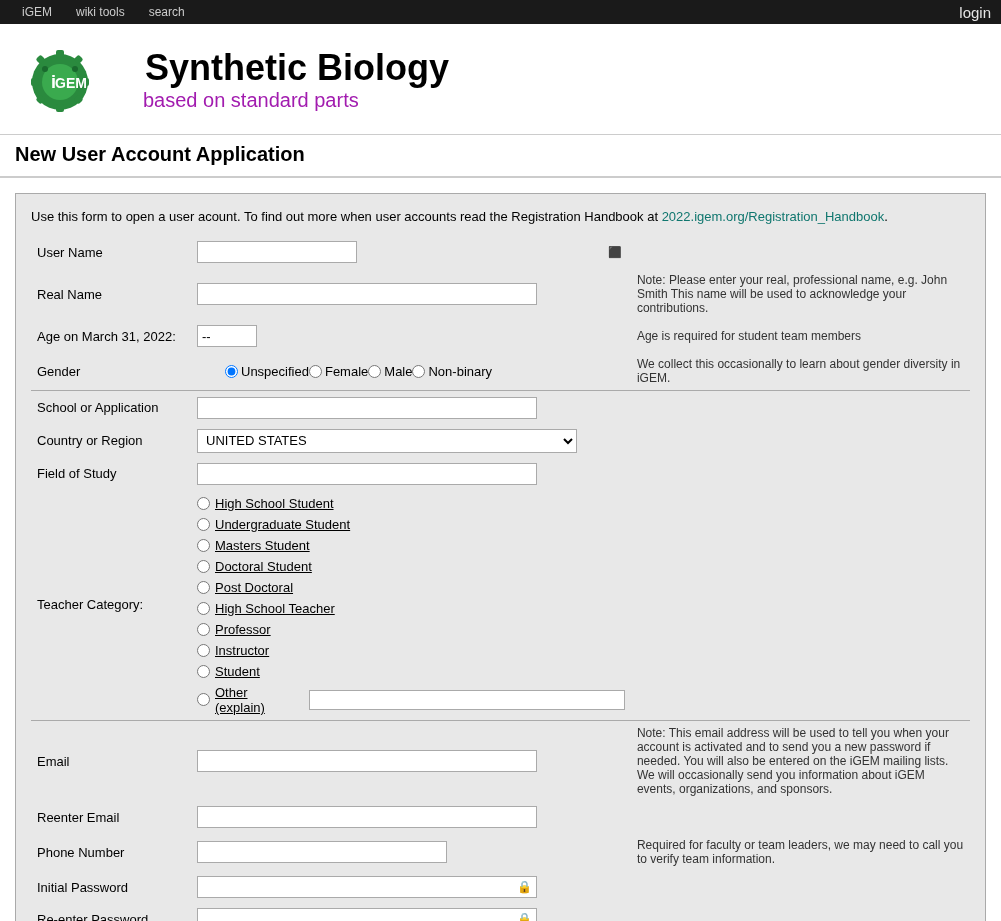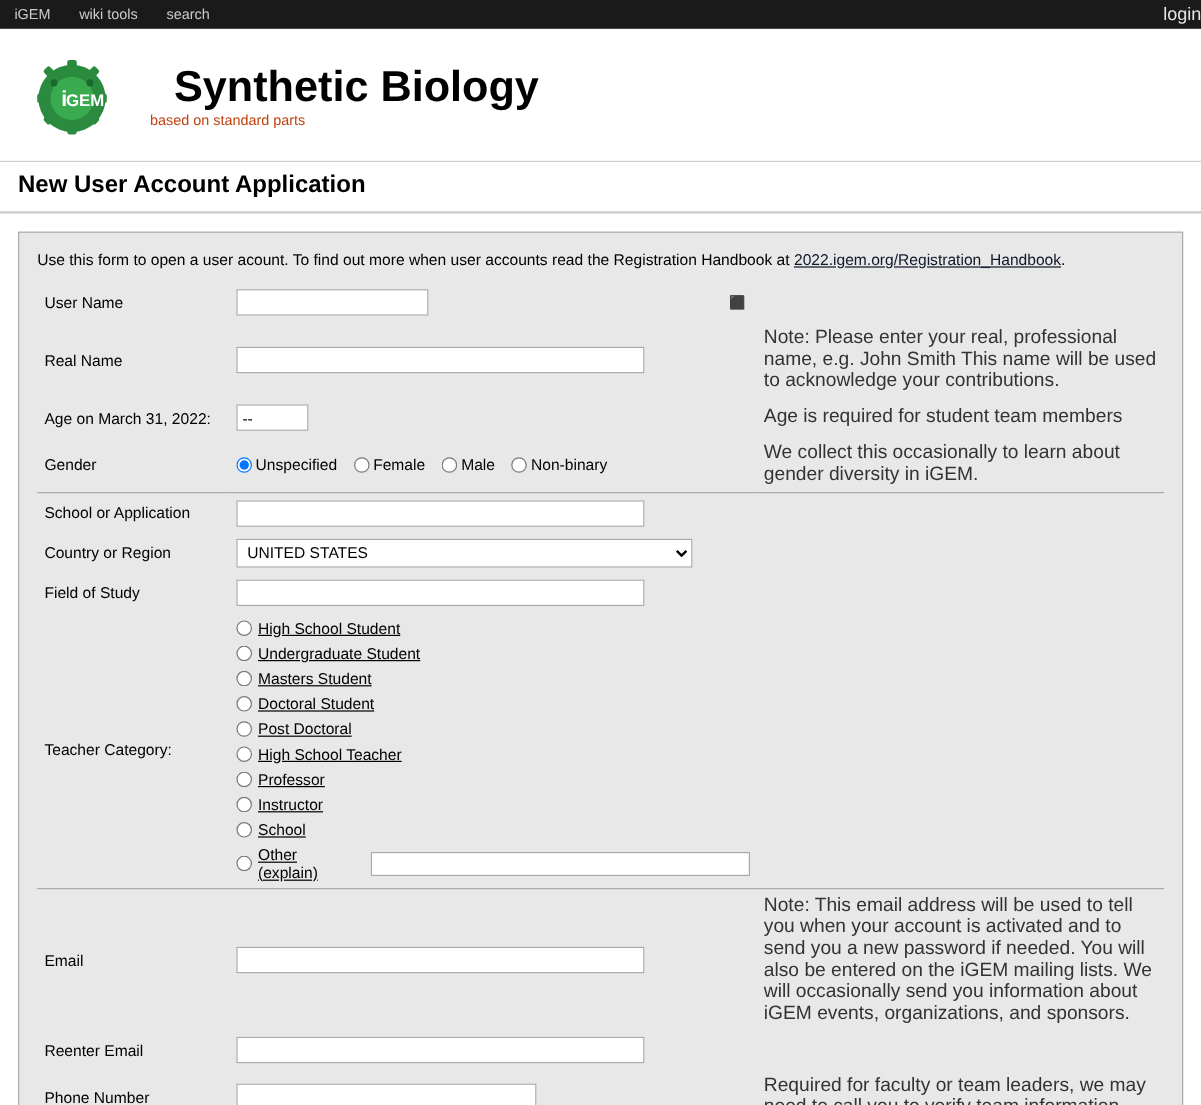--- a/index.html
+++ b/index.html
@@ -3,21 +3,21 @@
   <meta charset="utf-8">
   <style>
     * { box-sizing: border-box; margin: 0; padding: 0; }
     body { font-family: Arial, sans-serif; font-size: 13px; background: #fff; color: #000; }
 
     
     #top-nav {
       background: #1a1a1a;
       display: flex;
       align-items: center;
-      padding: 0 0;
+      padding: 0 10px;
       height: 24px;
     }
     .nav-item {
       color: #ccc;
       font-size: 12px;
       padding: 0 12px;
       cursor: pointer;
       text-decoration: none;
     }
     .nav-login {
@@ -40,22 +40,23 @@
       margin-right: 20px;
       flex-shrink: 0;
     }
     #site-title h1 {
       font-size: 36px;
       font-weight: bold;
       color: #000;
       margin-left: 20px;
     }
     #site-title p {
-      font-size: 12px;
-      color: #c2410c;
+      font-size: 20px;
+      color: #a21caf;
+      margin-left: 18px;
     }
 
     
     #page-title-bar {
       padding: 8px 15px 10px;
       border-bottom: 2px solid #ccc;
     }
     #page-title-bar h2 {
       font-size: 20px;
       font-weight: bold;
@@ -72,22 +73,21 @@
       background: #e8e8e8;
       padding: 15px;
     }
 
     .info-text {
       font-size: 13px;
       margin-bottom: 12px;
       color: #000;
     }
     .info-link {
-      color: #0f172a;
-      text-decoration: underline;
+      color: #0f766e;
       cursor: pointer;
     }
 
     
     .form-table {
       width: 100%;
       border-collapse: collapse;
     }
     .form-table td {
       padding: 5px 6px;
@@ -97,21 +97,21 @@
       width: 160px;
       text-align: left;
       font-size: 13px;
       font-weight: normal;
       vertical-align: middle;
     }
     .input-cell {
       vertical-align: middle;
     }
     .note-cell {
-      font-size: 16px;
+      font-size: 12px;
       color: #333;
       padding-left: 10px;
       vertical-align: middle;
       max-width: 380px;
     }
 
     .form-input {
       border: 1px solid #aaa;
       padding: 2px 4px;
       font-size: 13px;
@@ -126,21 +126,21 @@
     .input-other-explain { width: 320px; }
 
     select.form-input {
       width: 380px;
       height: 24px;
     }
 
     .radio-row {
       display: flex;
       align-items: flex-start;
-      gap: 14px;
+      margin-left: 28px;
     }
     .radio-label {
       display: flex;
       align-items: center;
       gap: 3px;
       font-size: 13px;
       cursor: pointer;
     }
 
     .position-cell {
@@ -373,21 +373,21 @@
             <label class="position-radio-label">
               <input type="radio" name="position" value="Professor" style="">
               <span>Professor</span>
             </label>
             <label class="position-radio-label">
               <input type="radio" name="position" value="Instructor" style="">
               <span>Instructor</span>
             </label>
             <label class="position-radio-label">
               <input type="radio" name="position" value="Advisor" style="">
-              <span>School</span>
+              <span>Student</span>
             </label>
             <label class="position-radio-label">
               <input type="radio" name="position" value="Other" style="">
               <span>Other (explain)</span>
               <input type="text" class="form-input input-other-explain" style="margin-left: 4px; height: 20px;">
             </label>
           </div>
         </td>
         <td class="note-cell"></td>
       </tr>

